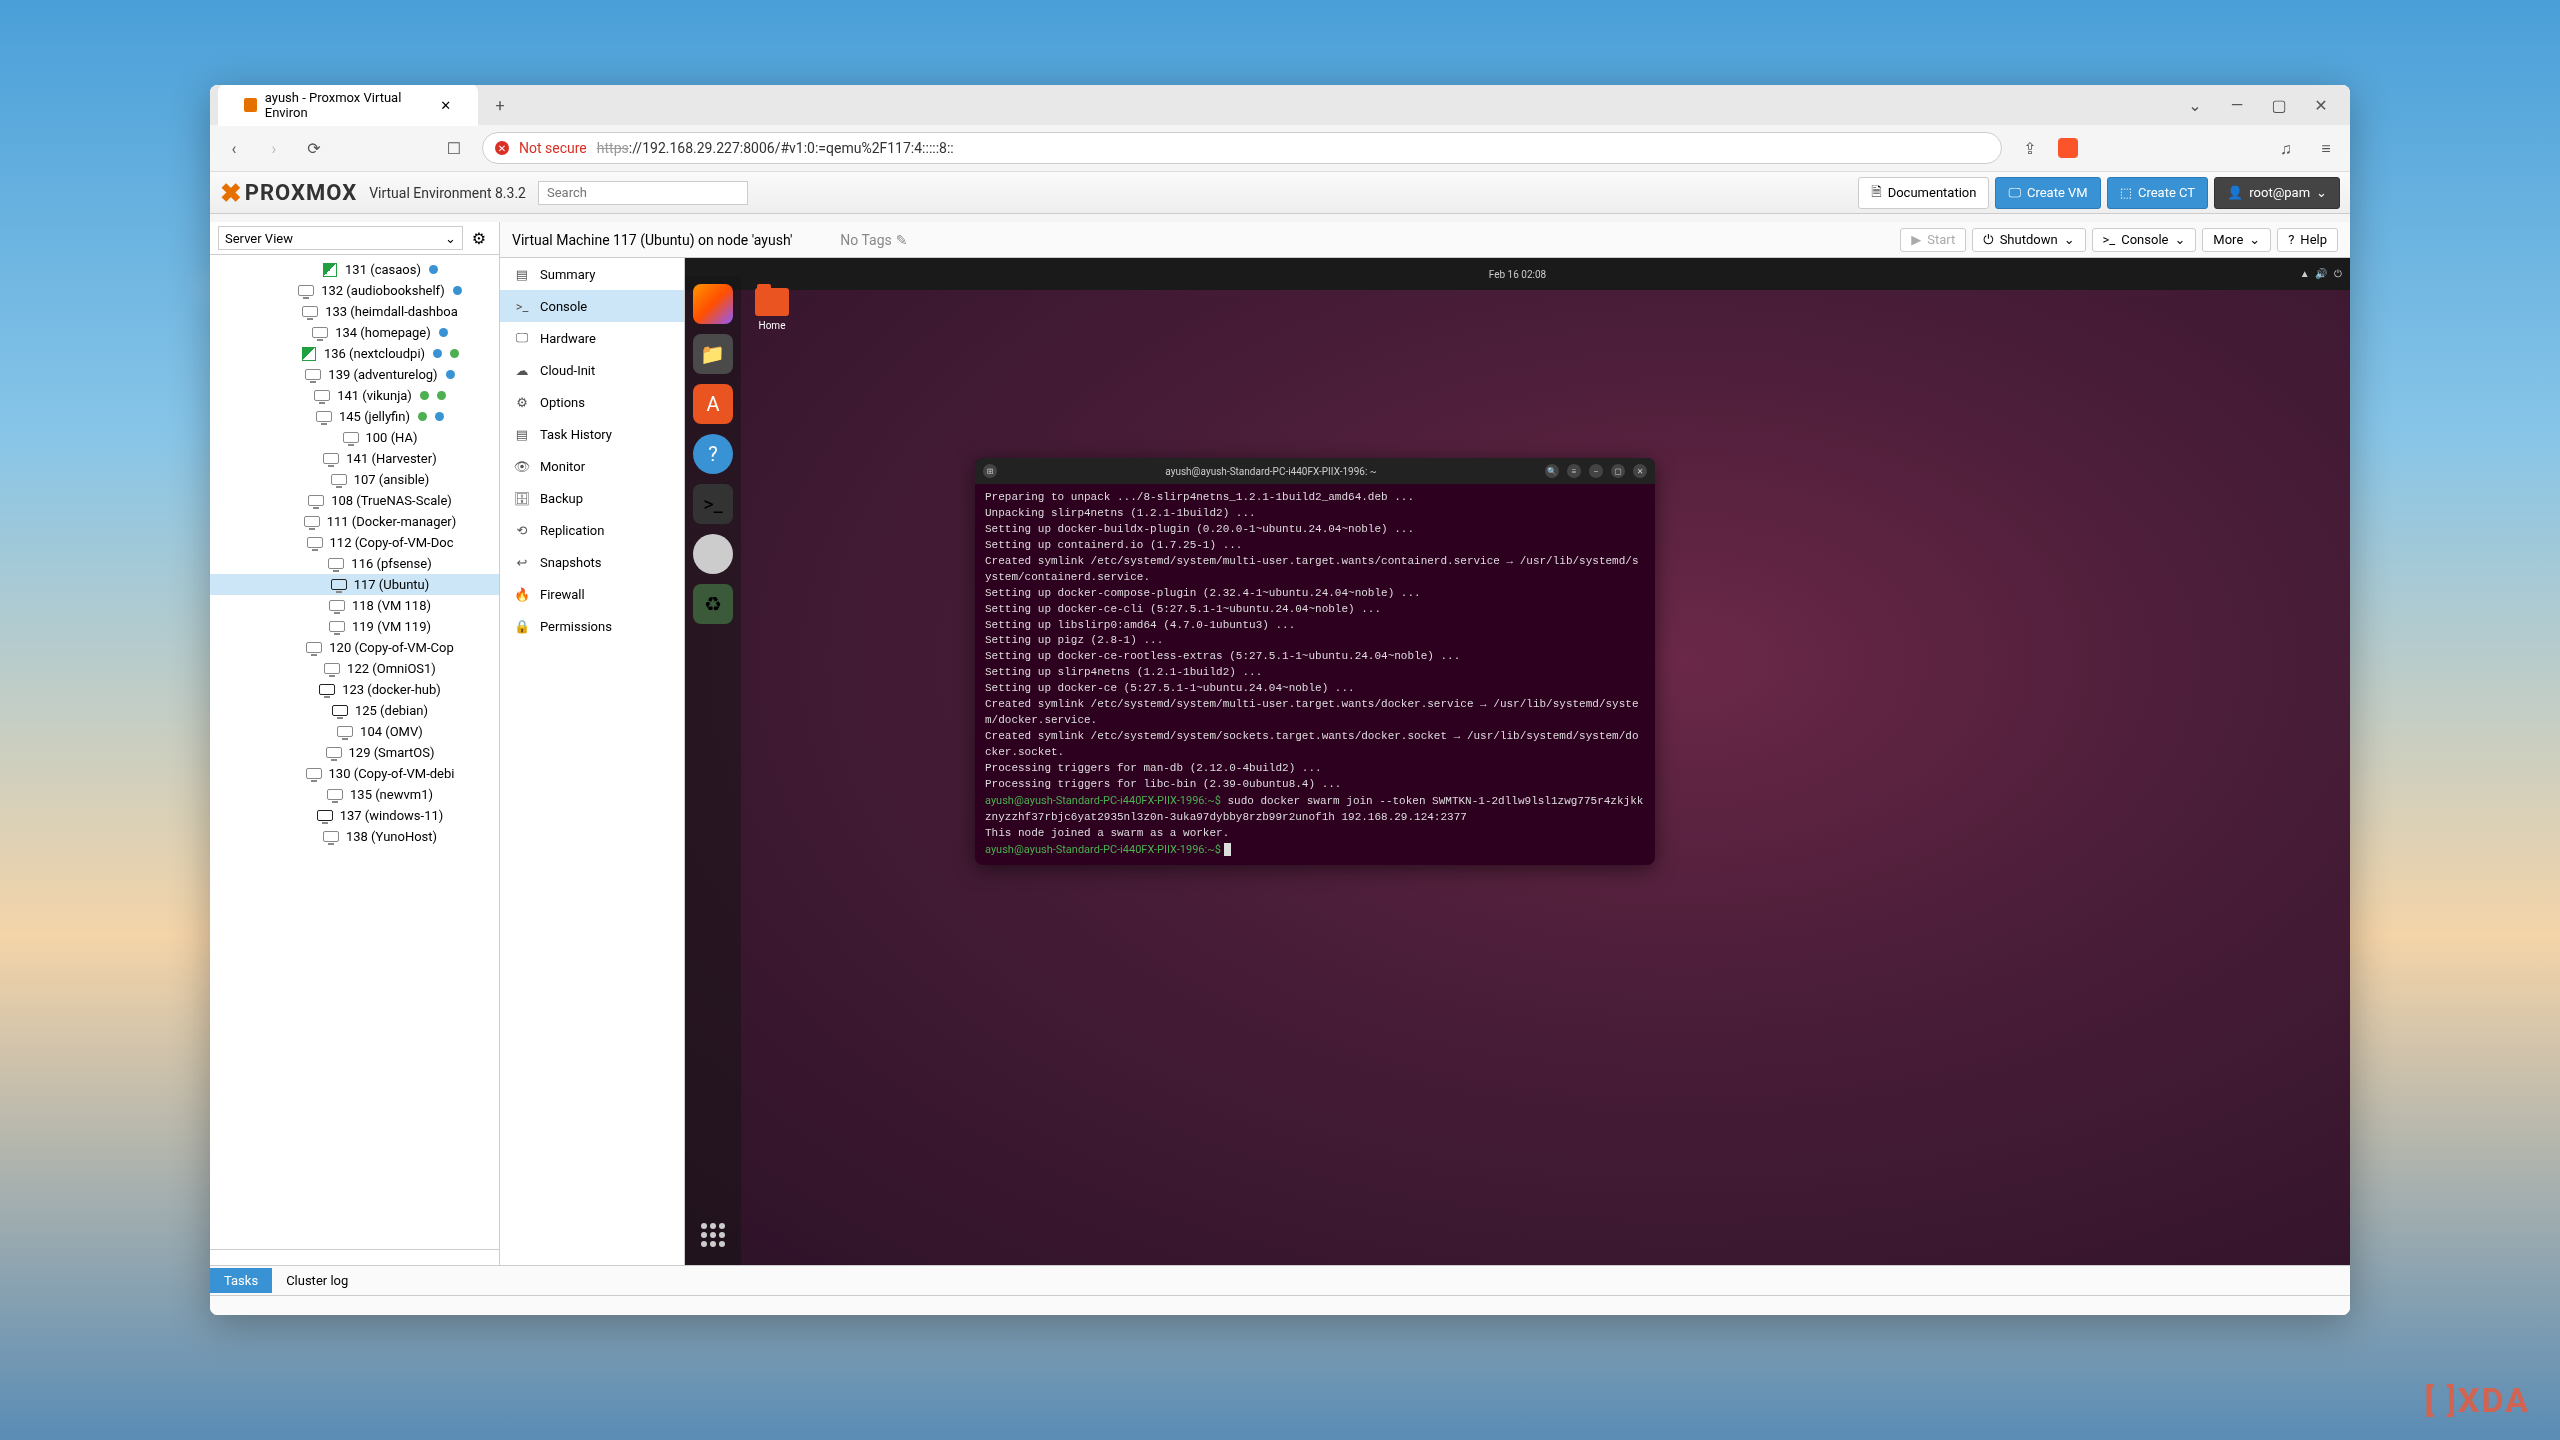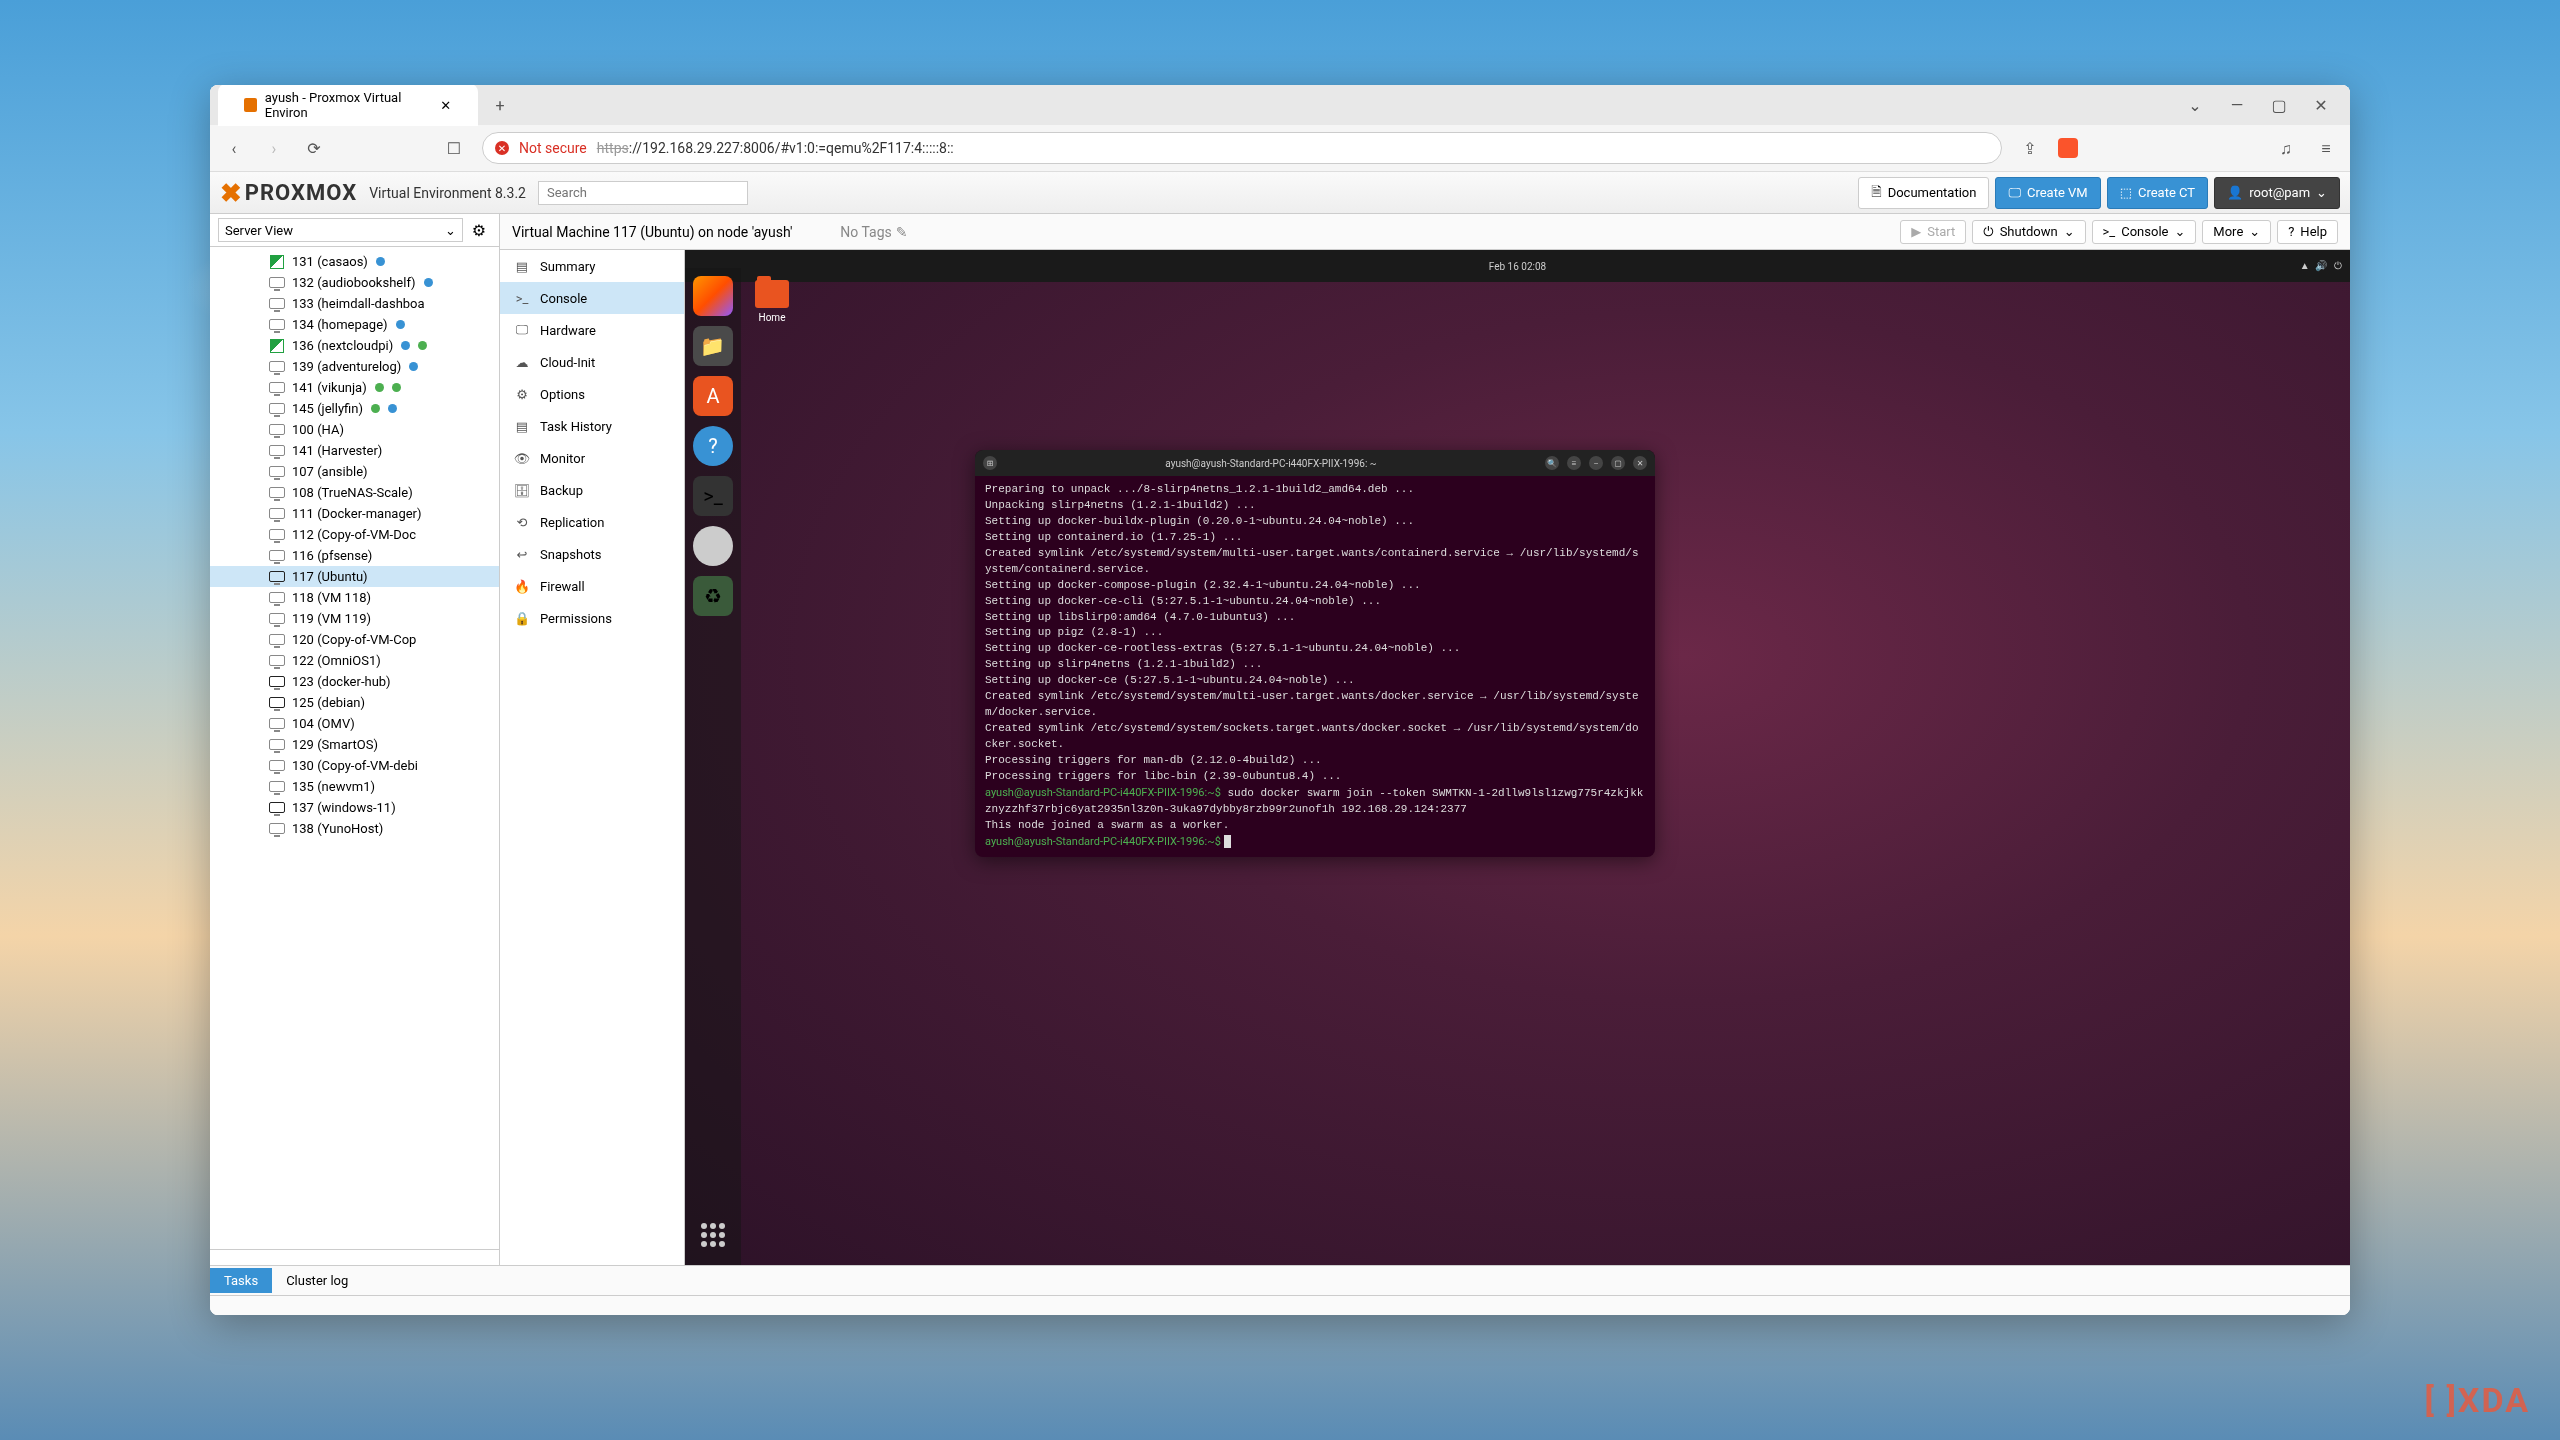--- a/index.html
+++ b/index.html
@@ -25,27 +25,27 @@
 .px-header { height: 42px; background: linear-gradient(#fafafa,#eee); border-bottom: 1px solid #ccc; display: flex; align-items: center; padding: 0 10px; gap: 12px; }
 .px-logo { display: flex; align-items: center; gap: 2px; font-weight: bold; font-size: 22px; letter-spacing: 1px; }
 .px-logo-x { color: #e57000; font-size: 26px; }
 .px-logo-text { color: #333; }
 .px-version { font-size: 14px; color: #333; }
 .px-search { width: 210px; height: 24px; border: 1px solid #ccc; padding: 0 8px; font-size: 13px; }
 .px-header-right { margin-left: auto; display: flex; gap: 6px; }
 .px-btn { display: flex; align-items: center; gap: 6px; padding: 4px 12px; border: 1px solid #ccc; border-radius: 3px; font-size: 13px; background: #fff; cursor: pointer; }
 .px-btn.primary { background: #3892d4; color: #fff; border-color: #2a7bb8; }
 .px-btn.dark { background: #444; color: #fff; border-color: #333; }
-.px-body { flex: 1; display: flex; }
+.px-body { flex: 1; display: flex; margin-top: 8px; }
 .px-sidebar { width: 290px; display: flex; flex-direction: column; border-right: 1px solid #ccc; background: #fff; }
 .px-sidebar-head { display: flex; align-items: center; padding: 4px 8px; border-bottom: 1px solid #ccc; }
 .px-select { flex: 1; height: 24px; border: 1px solid #ccc; font-size: 13px; padding: 0 6px; display: flex; align-items: center; justify-content: space-between; }
 .px-gear { width: 24px; height: 24px; display: flex; align-items: center; justify-content: center; margin-left: 4px; cursor: pointer; }
 .px-tree { flex: 1; overflow-y: auto; font-size: 13px; padding: 4px 0; }
-.tree-item { display: flex; align-items: center; gap: 6px; padding: 3px 8px 3px 58px; cursor: pointer; white-space: nowrap; overflow: hidden; }
+.tree-item { display: flex; align-items: center; gap: 6px; padding: 3px 8px 3px 58px; cursor: pointer; white-space: nowrap; overflow: hidden; justify-content: center; }
 .tree-item.selected { background: #cde6f7; }
 .tree-icon { width: 18px; height: 14px; flex-shrink: 0; display: flex; align-items: center; justify-content: center; }
 .vm-icon { width: 16px; height: 11px; border: 1.5px solid #888; border-radius: 2px; position: relative; }
 .vm-icon::after { content: ''; position: absolute; bottom: -4px; left: 4px; width: 6px; height: 2px; background: #888; }
 .vm-icon.running { border-color: #222; }
 .ct-icon { width: 14px; height: 14px; border: 1.5px solid #21a041; background: linear-gradient(135deg,#21a041 50%, transparent 50%); }
 .status-dot { width: 9px; height: 9px; border-radius: 50%; margin-left: 2px; flex-shrink: 0; }
 .dot-blue { background: #3892d4; }
 .dot-green { background: #4caf50; }
 .px-tree-scroll { height: 16px; border-top: 1px solid #ccc; display: flex; }

